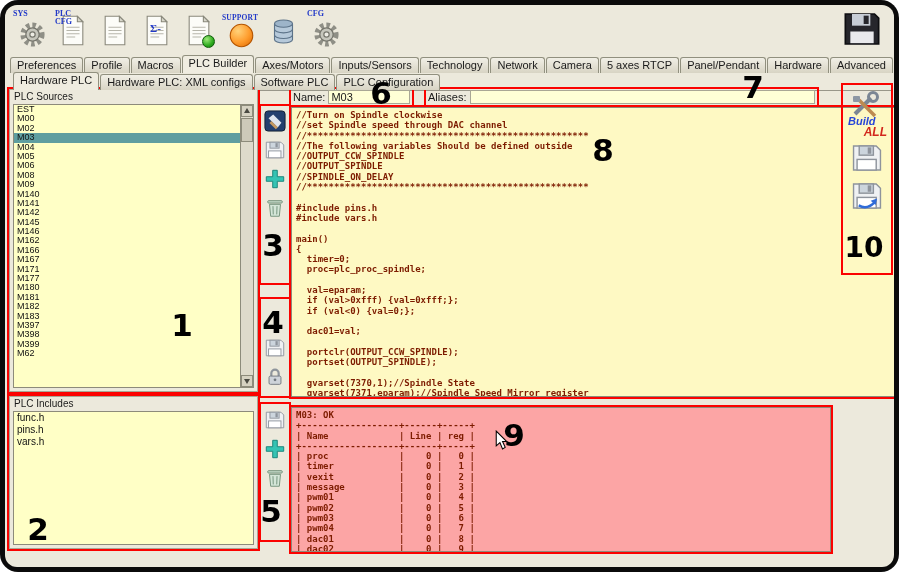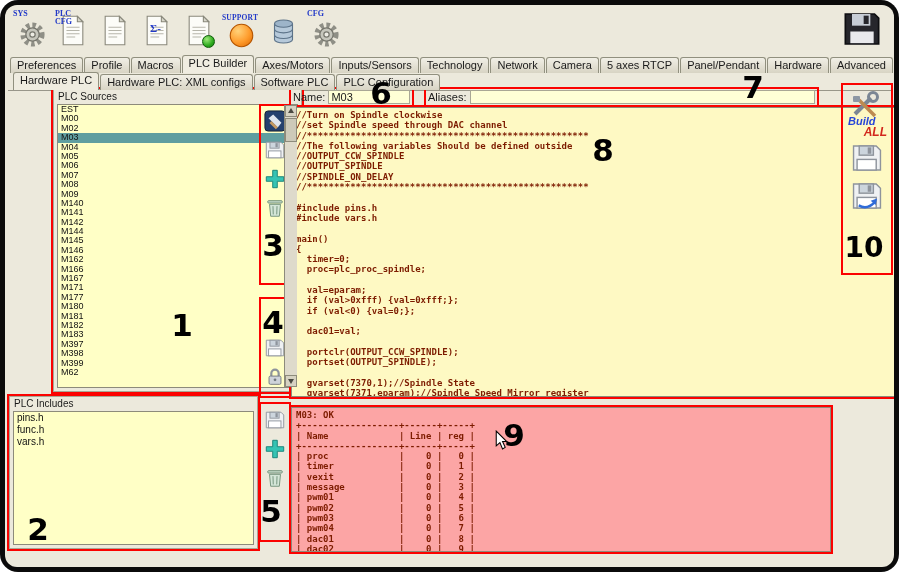--- a/index.html
+++ b/index.html
@@ -39,21 +39,21 @@
          background: linear-gradient(#f1efe6, #d8d4c4); color: #1a1a1a; white-space: nowrap; cursor: pointer; }
   .tab.active { background: #efece0; height: 18px; }
   .pane-line { position: absolute; left: 3px; right: 3px; top: 85px; height: 0; border-top: 1px solid #98968a; }
 
   
   .red-box { outline: 2px solid #fb0200; }
   .group { position: absolute; border: 1px solid #a9a795; background: #ece9dc; }
   .group-title { position: absolute; left: 4px; top: 1px; font-size: 10px; color: #1a1a1a; }
   .list { position: absolute; left: 3px; right: 3px; top: 14px; bottom: 3px;
           background: #ffffc6; border: 1px solid #8d8b7b; overflow: hidden; }
-  .src-group { left: 4px; top: 84px;  width: 249px; height: 303px; margin-left: 44px; }
+  .src-group { left: 4px; top: 84px;  width: 249px; height: 303px; }
   .inc-group { left: 4px; top: 391px; width: 249px; height: 153px; }
   .src-item { height: 9.4px; line-height: 9.5px; font-size: 9px; padding-left: 3px; color: #111; cursor: default; }
   .src-item.active { background: #5f9ea0; }
   .inc-item { height: 12px; line-height: 12px; font-size: 10px; padding-left: 3px; color: #111; }
 
   .scrollbar { position: absolute; right: 0; top: 0; bottom: 0; width: 13px;
                background: #dedacb; border-left: 1px solid #8d8b7b; z-index: 3; }
   .sb-btn { position: absolute; left: 0; width: 12px; height: 12px; background: #d6d2c2;
             border: 1px solid #8d8b7b; display: flex; align-items: center; justify-content: center; cursor: pointer; }
   .sb-up { top: 0; } .sb-down { bottom: 0; }
@@ -267,27 +267,25 @@
             </div>
         </div>
 
       <div class="src-item">EST</div>
           <div class="src-item">M00</div>
           <div class="src-item">M02</div>
           <div class="src-item active">M03</div>
           <div class="src-item">M04</div>
           <div class="src-item">M05</div>
           <div class="src-item">M06</div>
-          <div class="src-item">M07</div>
           <div class="src-item">M08</div>
           <div class="src-item">M09</div>
           <div class="src-item">M140</div>
           <div class="src-item">M141</div>
           <div class="src-item">M142</div>
-          <div class="src-item">M144</div>
           <div class="src-item">M145</div>
           <div class="src-item">M146</div>
           <div class="src-item">M162</div>
           <div class="src-item">M166</div>
           <div class="src-item">M167</div>
           <div class="src-item">M171</div>
           <div class="src-item">M177</div>
           <div class="src-item">M180</div>
           <div class="src-item">M181</div>
           <div class="src-item">M182</div>
@@ -296,22 +294,22 @@
           <div class="src-item">M398</div>
           <div class="src-item">M399</div>
           <div class="src-item">M62</div>
         </div>
     </div>
 
     <div class="group inc-group red-box">
       <div class="group-title">PLC Includes</div>
       <div class="list">
 
-      <div class="inc-item">pins.h</div>
-          <div class="inc-item">func.h</div>
+      <div class="inc-item">func.h</div>
+          <div class="inc-item">pins.h</div>
           <div class="inc-item">vars.h</div>
         </div>
     </div>
 
     <div class="vtb tb3 red-box">
       <div class="icon-btn">
           <svg>
             <use href="#sym-build"></use>
           </svg>
         </div>

